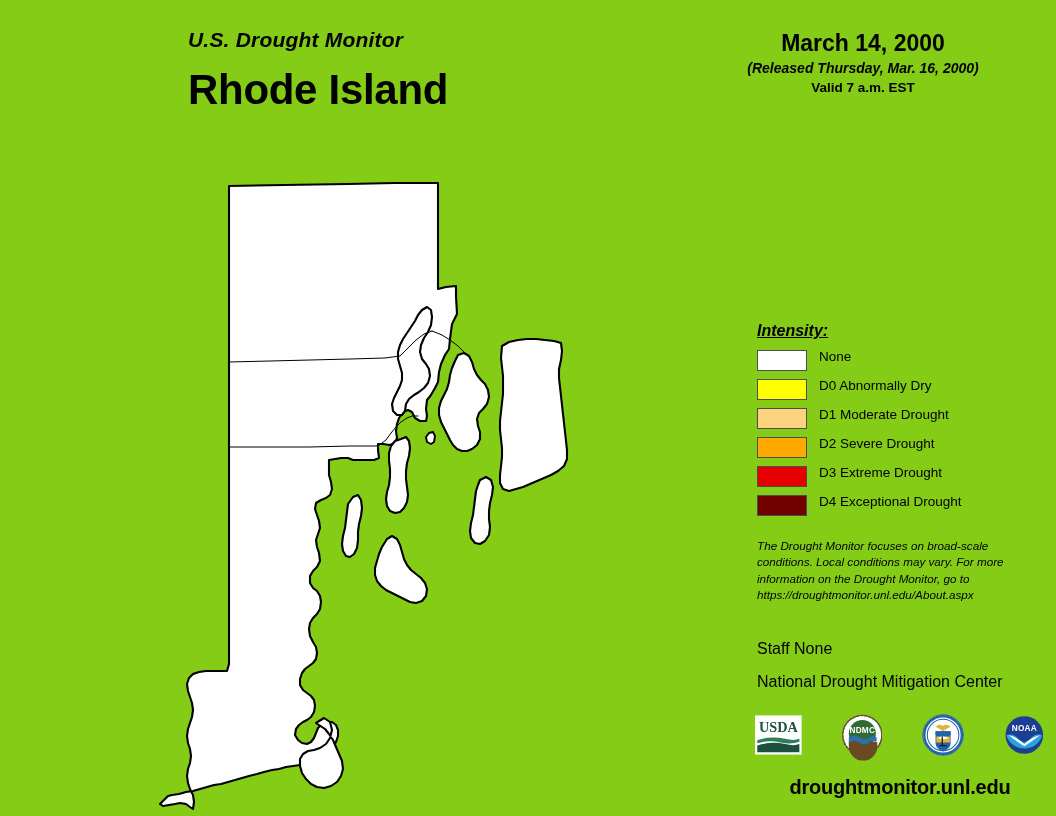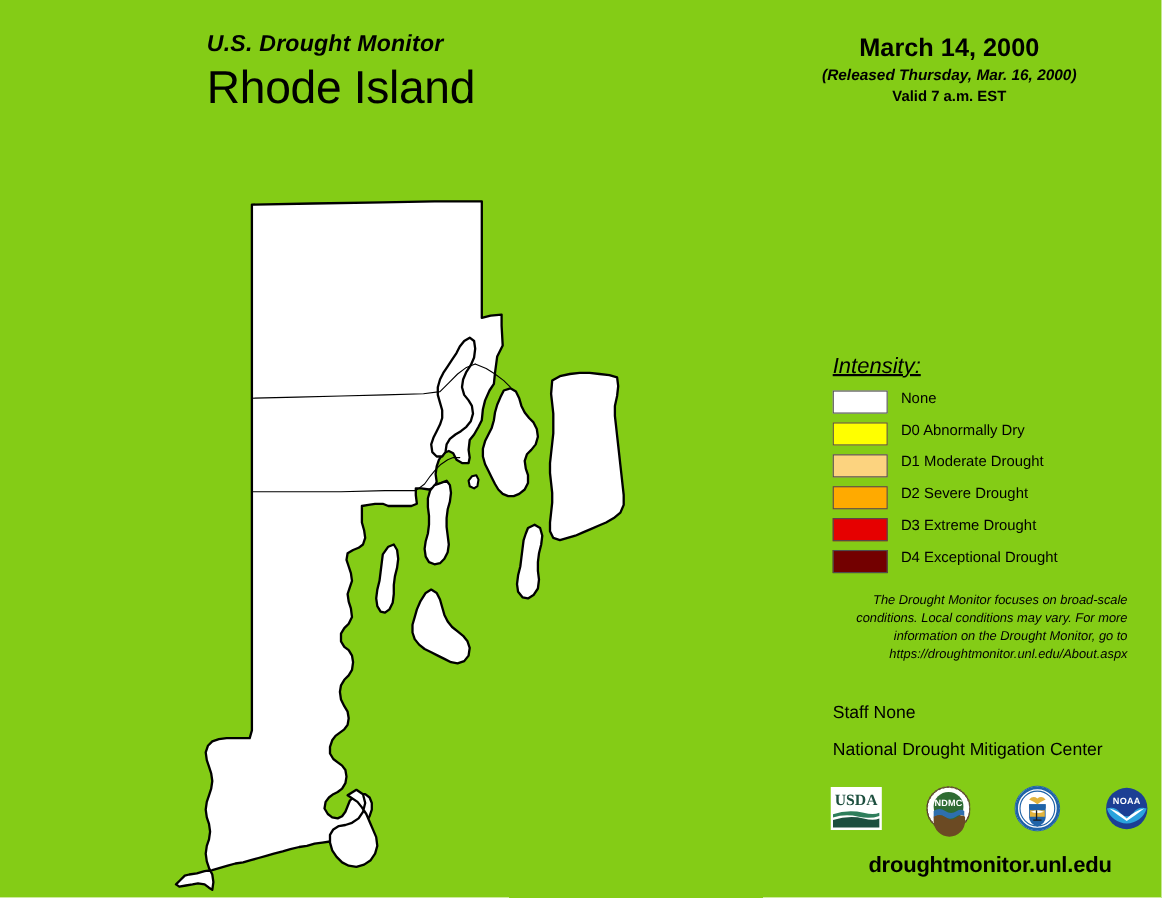--- a/index.html
+++ b/index.html
@@ -34,23 +34,23 @@
   #dm-title {
     font-size: 21px;
     font-weight: bold;
     font-style: italic;
     letter-spacing: 0.2px;
     line-height: 1.1;
     white-space: nowrap;
   }
   #state-title {
     font-size: 42px;
-    font-weight: normal;
+    font-weight: bold;
     line-height: 1.12;
-    margin-top: 5px;
+    margin-top: 15px;
     letter-spacing: -0.3px;
     white-space: nowrap;
   }
 
   #date-block {
     position: absolute;
     left: 668px;
     top: 30px;
     width: 390px;
     text-align: center;
@@ -86,22 +86,22 @@
   #map-svg { display: block; }
 
   
   #legend {
     position: absolute;
     left: 757px;
     top: 322px;
     width: 290px;
   }
   #legend-title {
-    font-size: 20px;
-    font-weight: normal;
+    font-size: 16px;
+    font-weight: bold;
     font-style: italic;
     text-decoration: underline;
     margin-bottom: 10px;
   }
   .legend-row {
     display: flex;
     align-items: flex-start;
     height: 29px;
   }
   .legend-swatch {
@@ -120,21 +120,20 @@
 
   
   #disclaimer {
     position: absolute;
     left: 757px;
     top: 538px;
     width: 268px;
     font-size: 11.7px;
     font-style: italic;
     line-height: 1.40;
-    text-align: right;
   }
 
   
   #author-block {
     position: absolute;
     left: 757px;
     top: 628px;
     width: 280px;
   }
   #author-title {

